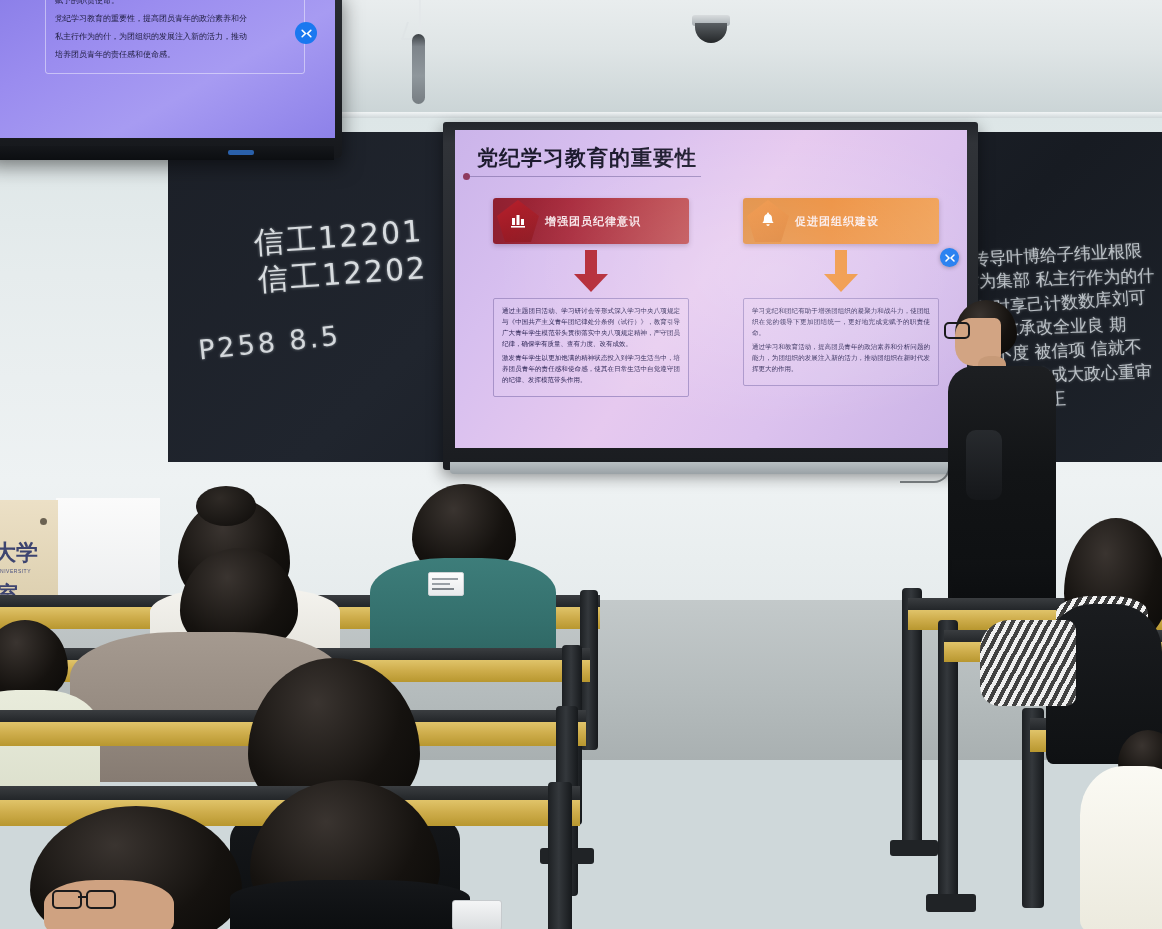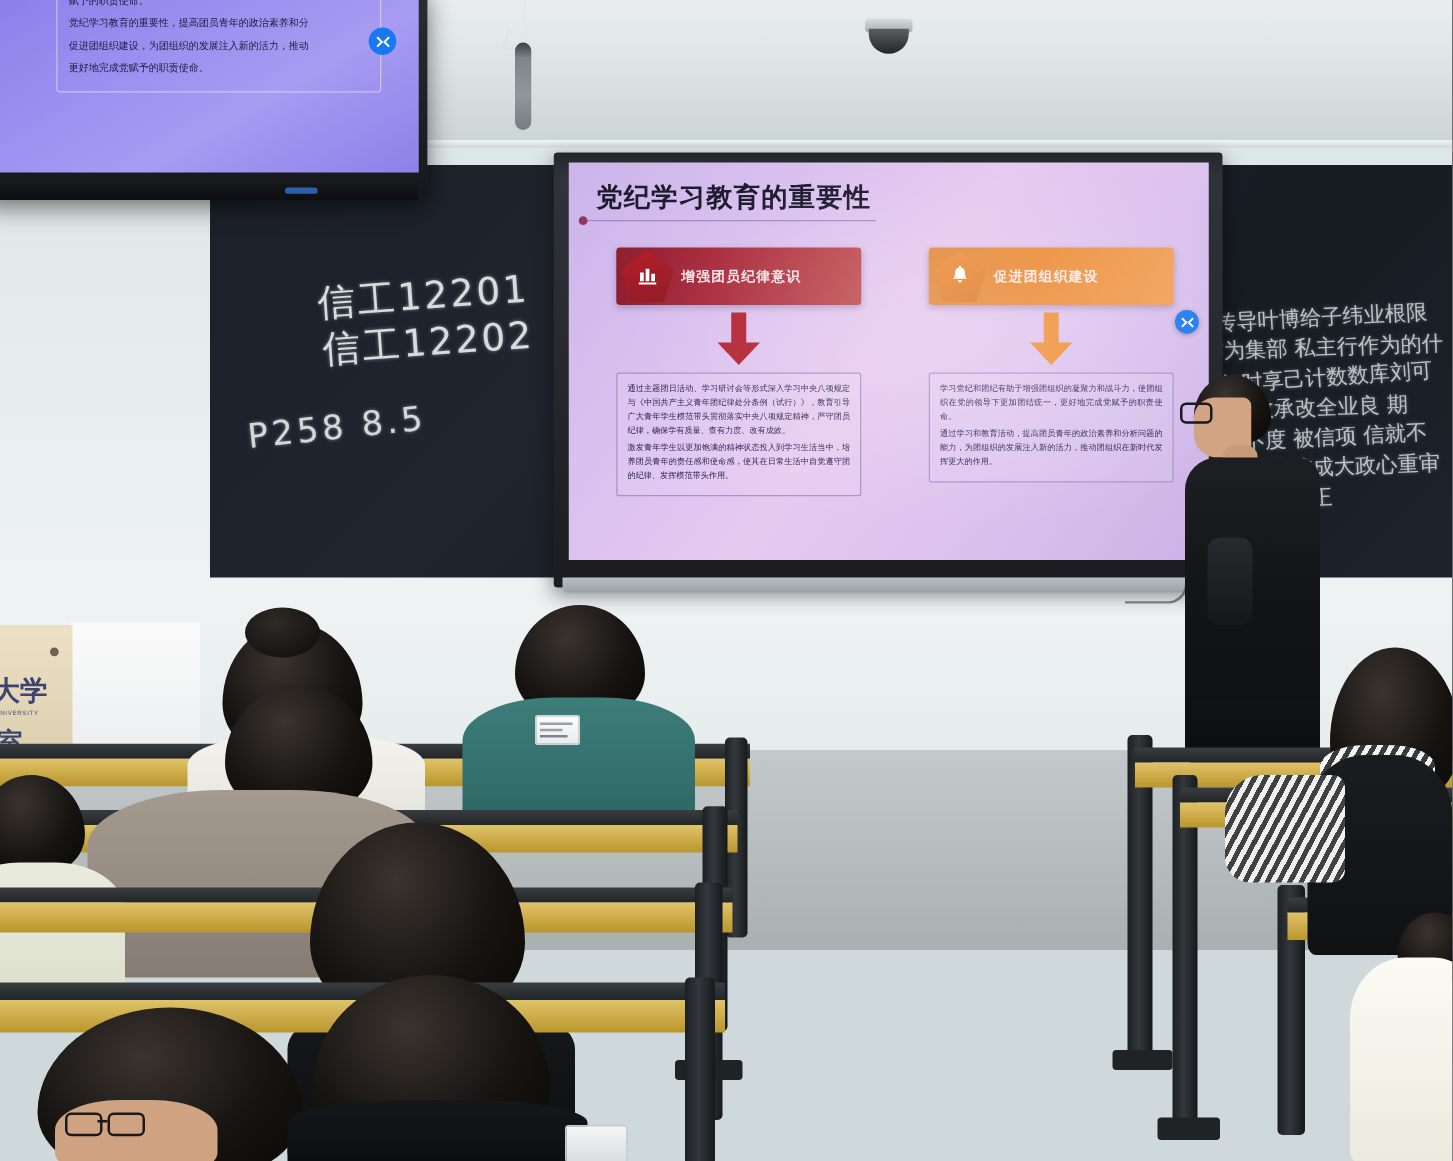--- a/index.html
+++ b/index.html
@@ -250,22 +250,22 @@
     </div>
   </div>
   <div class="tv-stand"></div>
   <div class="tv-cable"></div>
 
   <div class="mon-bezel"></div>
   <div class="mon-screen">
     <div class="mon-textbox">
       <p>赋予的职责使命。</p>
       <p>党纪学习教育的重要性，提高团员青年的政治素养和分</p>
-      <p>促进团组织建设，为团组织的发展注入新的活力，推动</p>
-      <p>更好地完成党赋予的职责使命。</p>
+      <p>私主行作为的什，为团组织的发展注入新的活力，推动</p>
+      <p>培养团员青年的责任感和使命感。</p>
     </div>
     <div class="mon-badge">
       <svg width="13" height="13" viewBox="0 0 12 12">
         <path d="M2 3l3 3-3 3M10 3L7 6l3 3" stroke="#fff" stroke-width="1.5" fill="none" stroke-linecap="round"></path>
       </svg>
     </div>
   </div>
   <div class="mon-foot"></div>
   <div class="mon-logo"></div>
 

